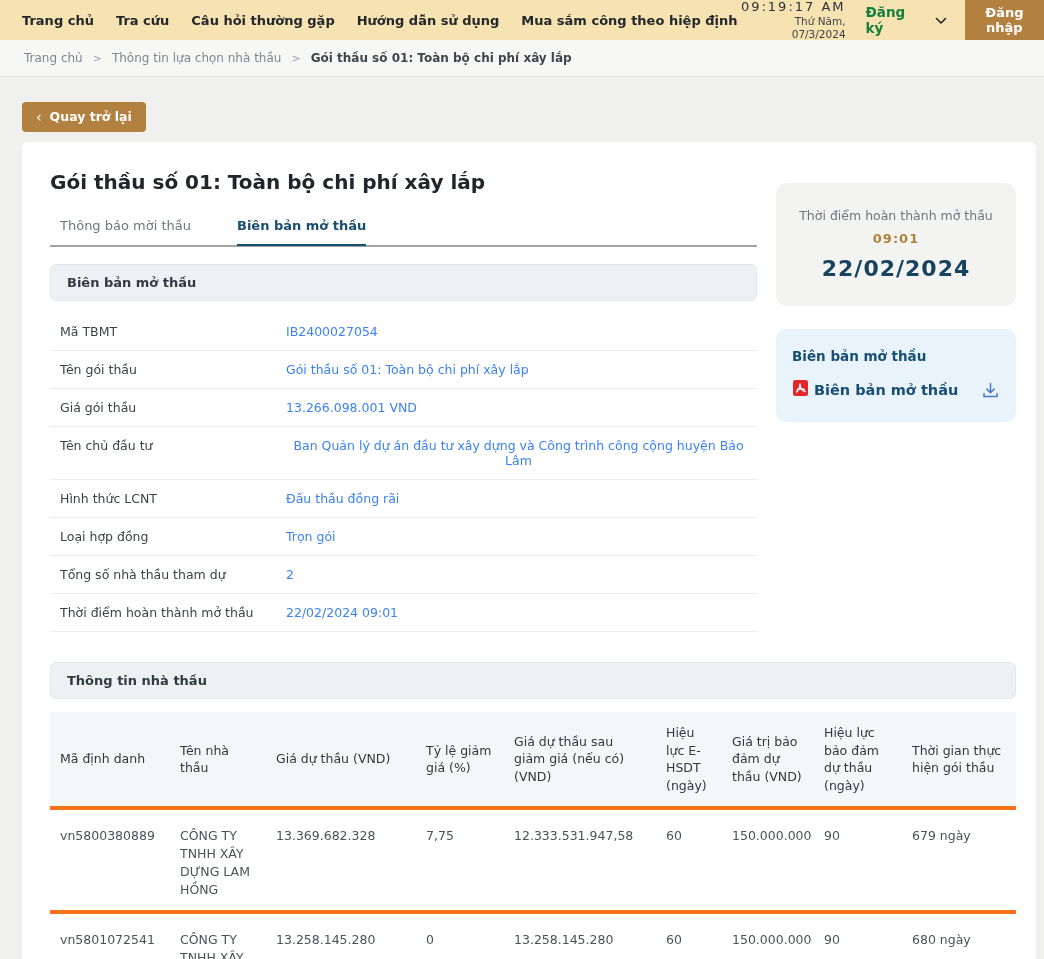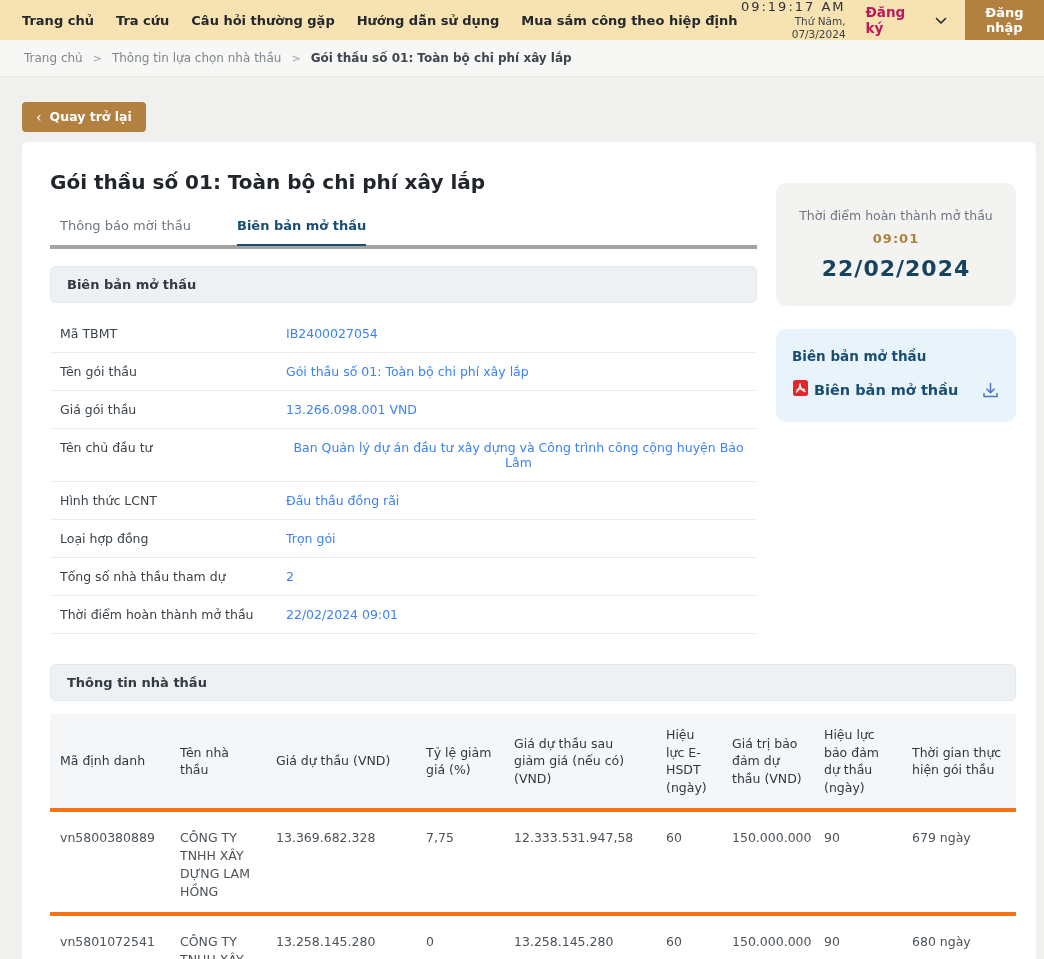--- a/index.html
+++ b/index.html
@@ -7,39 +7,39 @@
   body { background:#f0f1ef; font-family:"DejaVu Sans","Liberation Sans",sans-serif; color:#30363d; }
 
   
   .topnav { height:40px; background:#f7e2b2; display:flex; align-items:center; padding-left:22px; }
   .nav-items { display:flex; gap:22px; }
   .nav-item { font-size:13px; font-weight:600; color:#23282d; white-space:nowrap; cursor:pointer; }
   .nav-right { margin-left:auto; display:flex; align-items:center; height:40px; }
   .clock { text-align:right; margin-right:20px; line-height:1.25; }
   .clock-time { font-size:13px; letter-spacing:2px; color:#2b3138; font-weight:500; }
   .clock-date { font-size:10.5px; color:#3c4249; }
-  .register { display:flex; align-items:center; gap:7px; font-size:13.5px; font-weight:600; color:#be185d; margin-right:18px; cursor:pointer; }
+  .register { display:flex; align-items:center; gap:7px; font-size:13.5px; font-weight:600; color:#15803d; margin-right:18px; cursor:pointer; }
   .login-btn { height:40px; padding:0 0; background:#b28140; color:#fff; font-size:13px; font-weight:600; display:flex; align-items:center; border:none; cursor:pointer; font-family:inherit; }
 
   
   .breadcrumb { height:37px; background:#f7f7f5; border-bottom:1px solid #ebebe9; display:flex; align-items:center; padding-left:24px; gap:10px; font-size:12px; color:#80868f; }
   .crumb { cursor:pointer; }
   .crumb-sep { font-size:11px; color:#9aa0a8; }
   .crumb-last { color:#3e454e; font-weight:600; }
 
   
   .back-btn { margin:25px 0 10px 22px; display:inline-flex; align-items:center; gap:8px; background:#b28140; color:#fff; font-size:12.5px; font-weight:600; padding:7px 14px 8px; border-radius:4px; border:none; cursor:pointer; font-family:inherit; }
   .back-chevron { font-size:14px; line-height:1; font-weight:400; }
 
   
   .card { margin:0 8px 0 22px; background:#fff; border-radius:6px; padding:28px 20px 60px 28px; min-height:840px; }
   .card-top { display:grid; grid-template-columns:707px 240px; justify-content:space-between; }
 
   .pkg-title { font-size:20px; font-weight:700; color:#21262c; margin:0 0 24px; }
-  .tabs { display:flex; gap:46px; border-bottom:4px solid #a3a3a3; padding-left:10px; }
+  .tabs { display:flex; gap:46px; border-bottom:2px solid #a3a3a3; padding-left:10px; }
   .tab { font-size:13px; color:#6f7680; padding-bottom:11px; cursor:pointer; white-space:nowrap; }
   .tab.active { color:#174e72; font-weight:600; border-bottom:2px solid #174e72; margin-bottom:-1px; }
 
   .section-hd { background:#edf1f4; border:1px solid #e3e8ec; border-radius:6px; padding:10px 16px; font-size:13px; font-weight:600; color:#333a41; }
   .mt17 { margin-top:17px; }
 
   .kv { margin-top:12px; }
   .kv-row { display:flex; align-items:flex-start; border-bottom:1px solid #ebecee; padding:11px 0 11px 10px; }
   .kv-label { width:226px; flex:none; font-size:12.5px; color:#3b4249; }
   .kv-value { font-size:12.5px; color:#3b82f6; padding-right:6px;text-align:center; }

